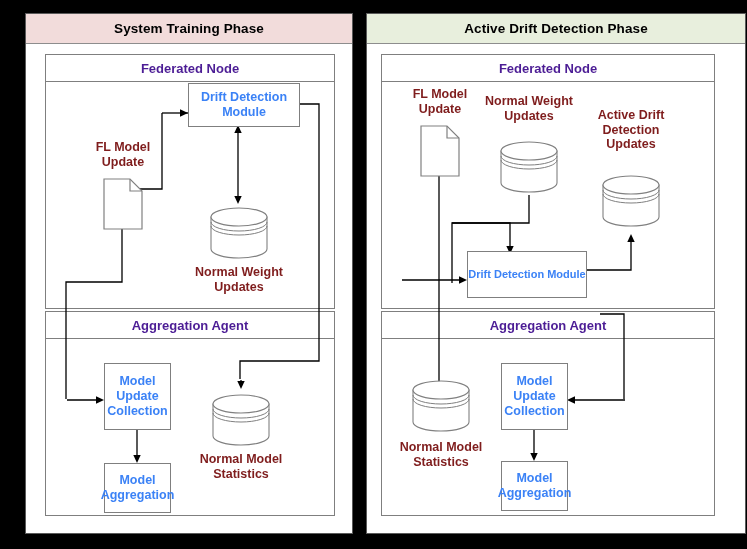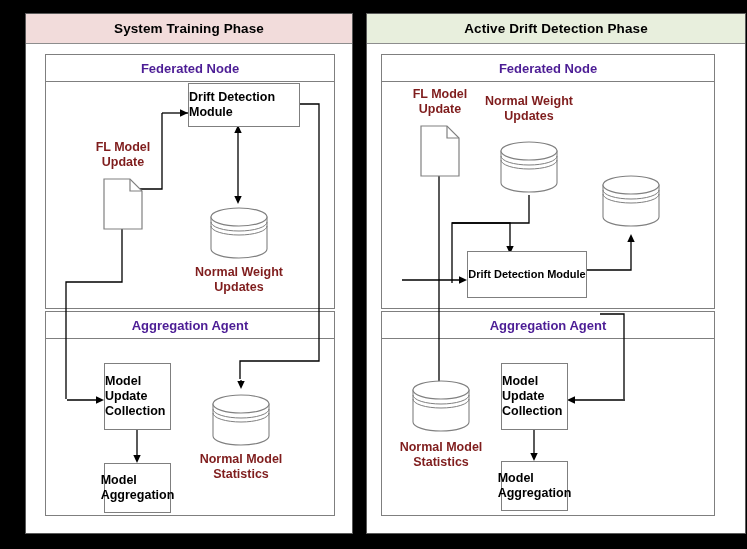--- a/index.html
+++ b/index.html
@@ -83,22 +83,23 @@
 
   
   .proc-box {
     position: absolute;
     box-sizing: border-box;
     border: 1px solid #7f7f7f;
     background: #ffffff;
     display: flex;
     align-items: center;
     justify-content: center;
+    text-align: center;
     font-weight: bold;
-    color: #000000;
+    color: #3b82f6;
     line-height: 1.18;
     z-index: 5;
   }
 
   
   .node-label {
     position: absolute;
     text-align: center;
     font-weight: bold;
     font-size: 12.5px;
@@ -252,20 +253,21 @@
       <div class="node-label" style="left:92px; top:39px; width:110px;">Normal Weight Updates</div>
       <div class="cyl" style="left:117px; top:84px;">
         <svg width="60" height="56" viewBox="0 0 60 56">
           <path d="M2 12 L2 44 A28 9 0 0 0 58 44 L58 12 Z" fill="#ffffff" stroke="#808080" stroke-width="1.1"></path>
           <ellipse cx="30" cy="12" rx="28" ry="9" fill="#ffffff" stroke="#808080" stroke-width="1.1"></ellipse>
           <path d="M2 17 A28 9 0 0 0 58 17" fill="none" stroke="#808080" stroke-width="1"></path>
           <path d="M2 21 A28 9 0 0 0 58 21" fill="none" stroke="#808080" stroke-width="1"></path>
         </svg>
       </div>
 
+      <div class="node-label" style="left:200px; top:53px; width:98px;">Active Drift Detection Updates</div>
       <div class="cyl" style="left:219px; top:118px;">
         <svg width="60" height="56" viewBox="0 0 60 56">
           <path d="M2 12 L2 44 A28 9 0 0 0 58 44 L58 12 Z" fill="#ffffff" stroke="#808080" stroke-width="1.1"></path>
           <ellipse cx="30" cy="12" rx="28" ry="9" fill="#ffffff" stroke="#808080" stroke-width="1.1"></ellipse>
           <path d="M2 17 A28 9 0 0 0 58 17" fill="none" stroke="#808080" stroke-width="1"></path>
           <path d="M2 21 A28 9 0 0 0 58 21" fill="none" stroke="#808080" stroke-width="1"></path>
         </svg>
       </div>
 
       <div class="proc-box" style="left:85px; top:196px; width:120px; height:47px; font-size:11px;">Drift Detection Module</div>

